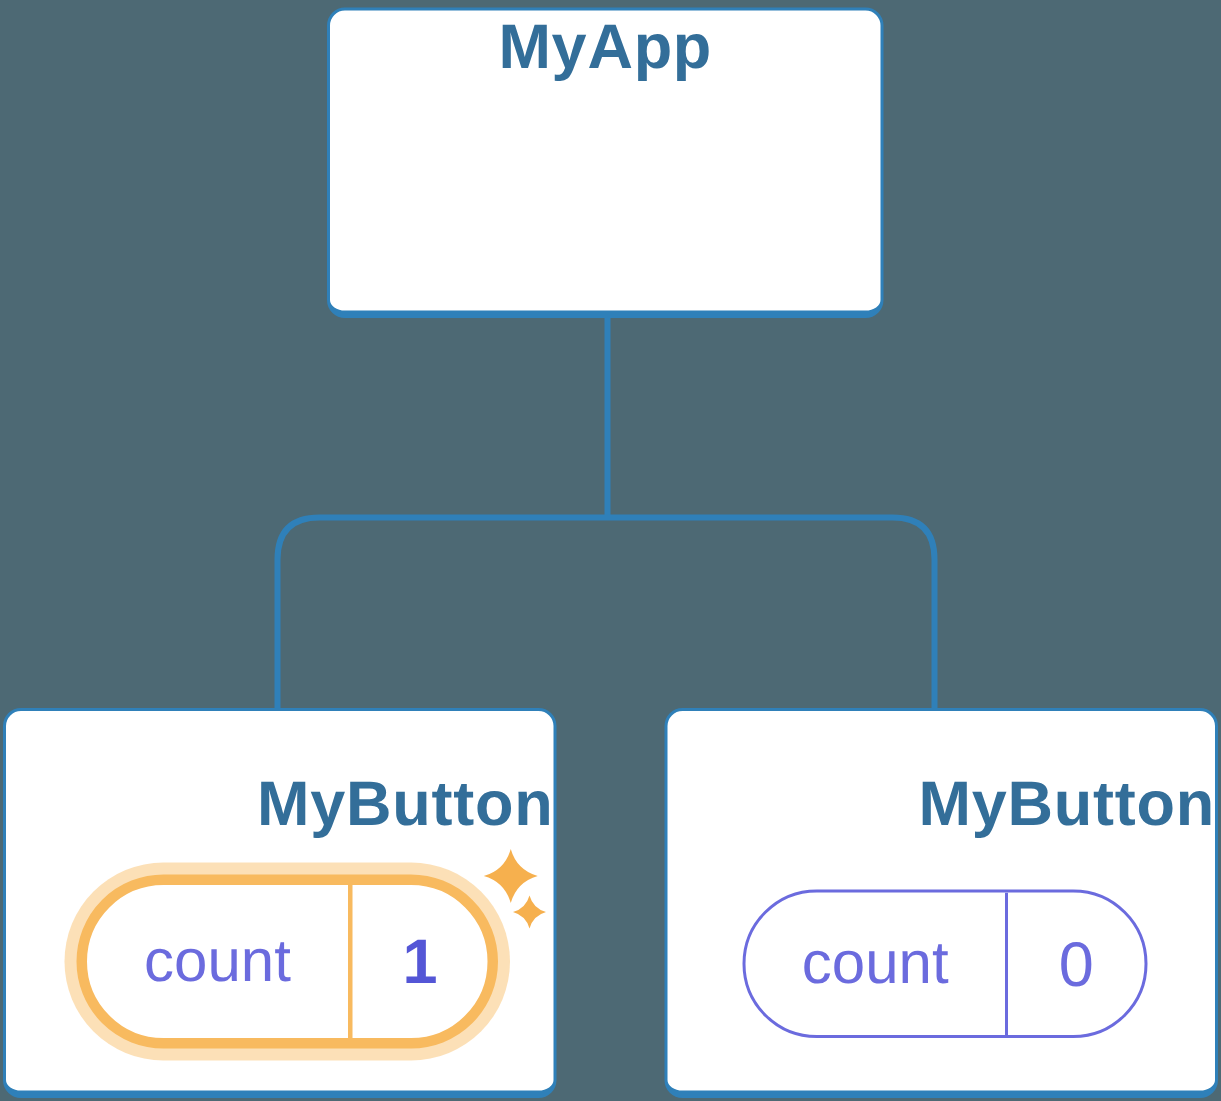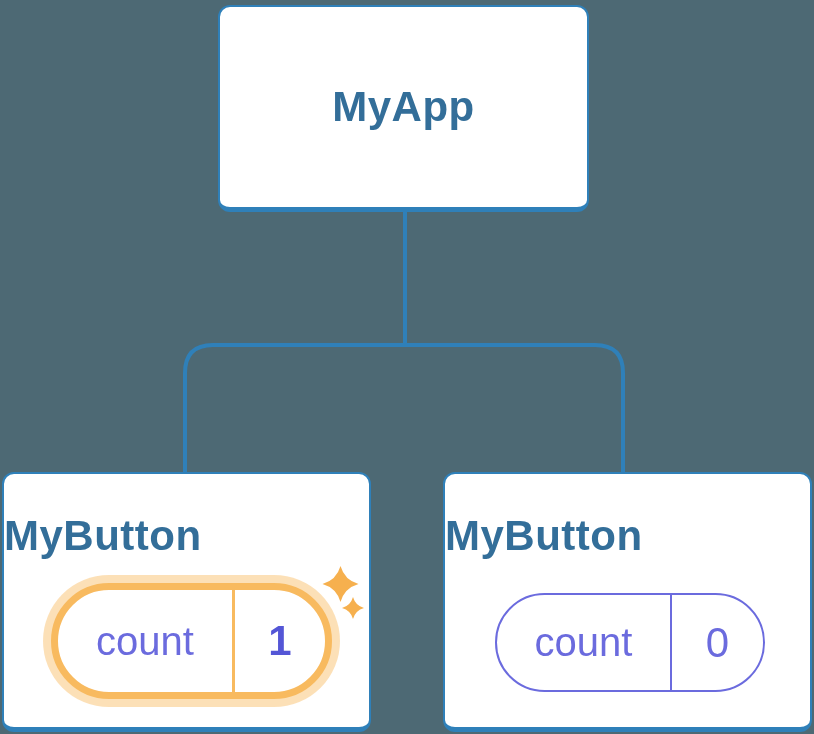--- a/index.html
+++ b/index.html
@@ -21,40 +21,40 @@
     position: absolute;
     background: #ffffff;
     border: 2px solid #2F80B9;
     border-bottom-width: 5px;
     border-radius: 12px;
   }
   .node-root {
     left: 218px; top: 5px;
     width: 371px; height: 207px;
     display: flex;
-    align-items: center;
+    align-items: flex-start;
     justify-content: center;
   }
   .node-title {
     font-size: 42px;
     font-weight: 600;
     color: #336E99;
     letter-spacing: 0.5px;
   }
   .node-child {
     top: 472px;
     width: 369px; height: 260px;
   }
   .node-child-left  { left: 2px; }
   .node-child-right { left: 443px; }
   .child-title {
     position: absolute;
     left: 0; top: 38px;
     width: 100%;
-    text-align: left;
+    text-align: right;
   }
   .pill {
     position: absolute;
     background: #ffffff;
     border-radius: 999px;
     display: flex;
     align-items: center;
     overflow: hidden;
   }
   .pill-updated {

